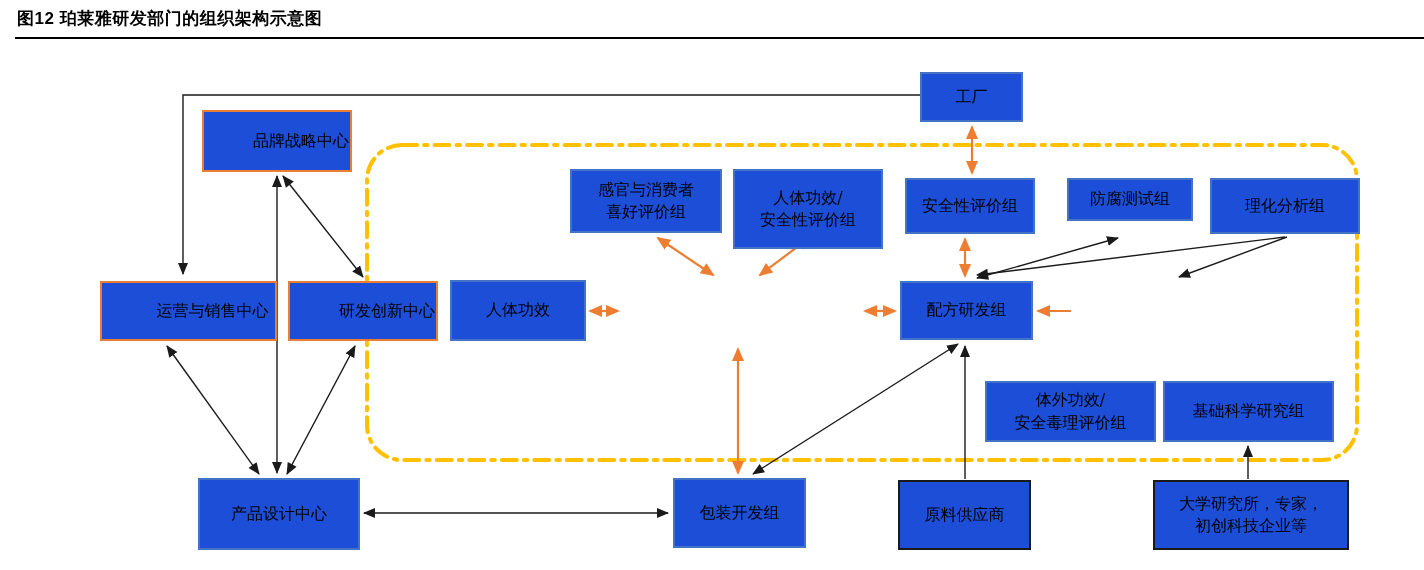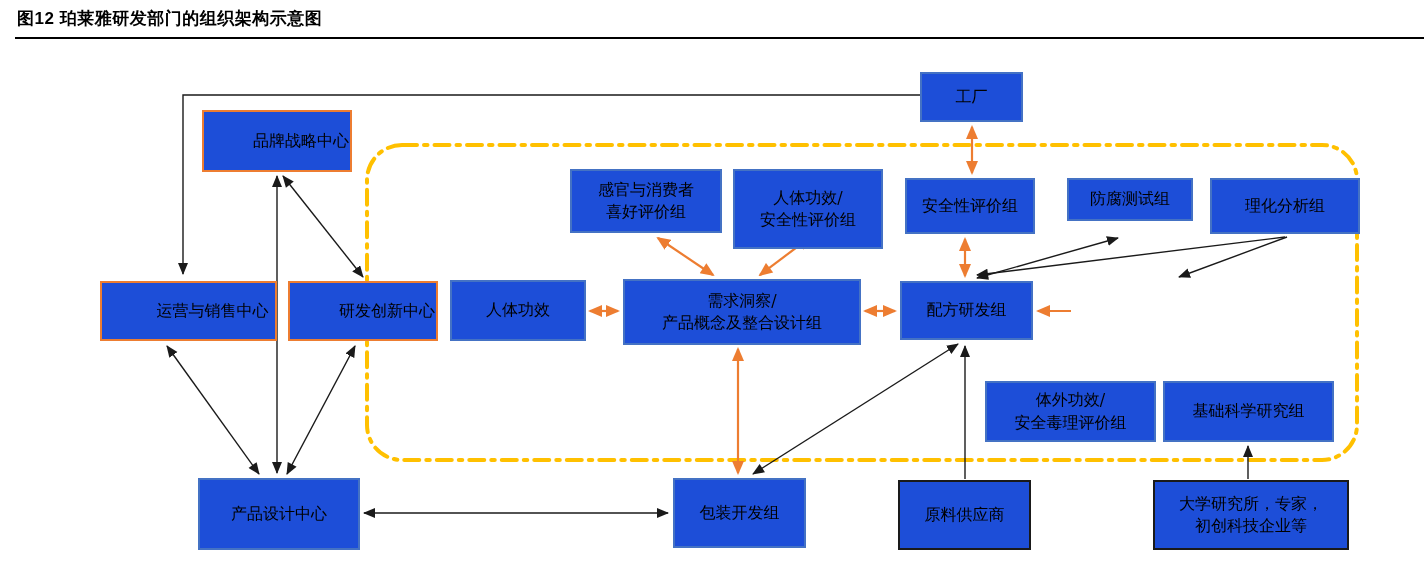--- a/index.html
+++ b/index.html
@@ -70,22 +70,20 @@
   <div class="node orange" style="left:85px;top:281px;width:177px;height:60px">运营与销售中心</div>
   <div class="node orange" style="left:273px;top:281px;width:150px;height:60px">研发创新中心</div>
   <div class="node blue" style="left:435px;top:280px;width:136px;height:61px">人体功效</div>
   <div class="node blue" style="left:555px;top:169px;width:152px;height:64px">感官与消费者
 喜好评价组</div>
   <div class="node blue" style="left:718px;top:169px;width:150px;height:80px">人体功效/
 安全性评价组</div>
   <div class="node blue" style="left:890px;top:178px;width:130px;height:56px">安全性评价组</div>
   <div class="node blue" style="left:1052px;top:178px;width:126px;height:43px">防腐测试组</div>
   <div class="node blue" style="left:1195px;top:178px;width:150px;height:56px">理化分析组</div>
-  <div class="node blue" style="left:608px;top:279px;width:238px;height:66px">需求洞察/
-产品概念及整合设计组</div>
   <div class="node blue" style="left:885px;top:281px;width:133px;height:59px">配方研发组</div>
   <div class="node blue" style="left:970px;top:381px;width:171px;height:61px">体外功效/
 安全毒理评价组</div>
   <div class="node blue" style="left:1148px;top:381px;width:171px;height:61px">基础科学研究组</div>
   <div class="node blue" style="left:183px;top:478px;width:162px;height:72px">产品设计中心</div>
   <div class="node blue" style="left:658px;top:478px;width:133px;height:70px">包装开发组</div>
   <div class="node black" style="left:883px;top:480px;width:133px;height:70px">原料供应商</div>
   <div class="node black" style="left:1138px;top:480px;width:196px;height:70px">大学研究所，专家，
 初创科技企业等</div>
 

